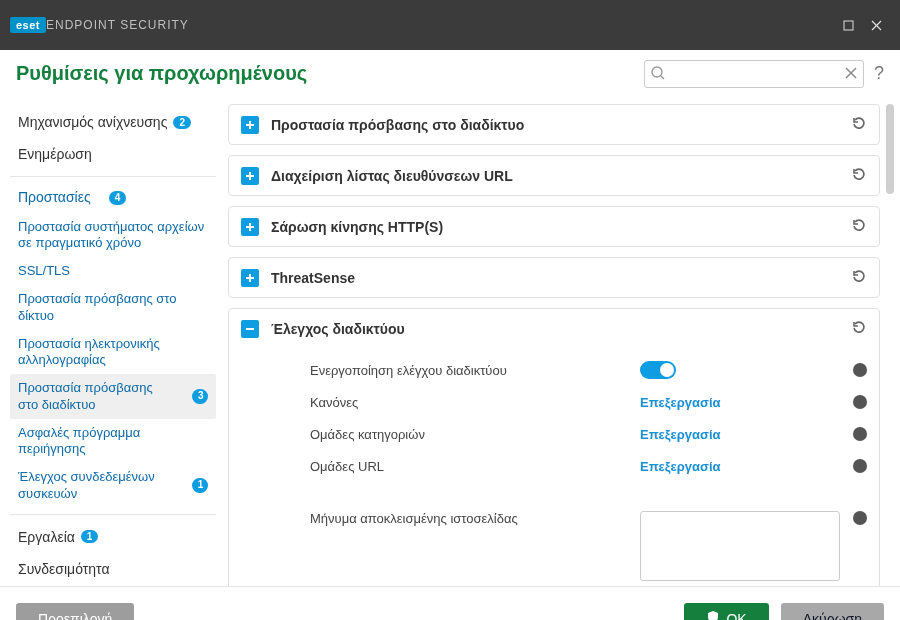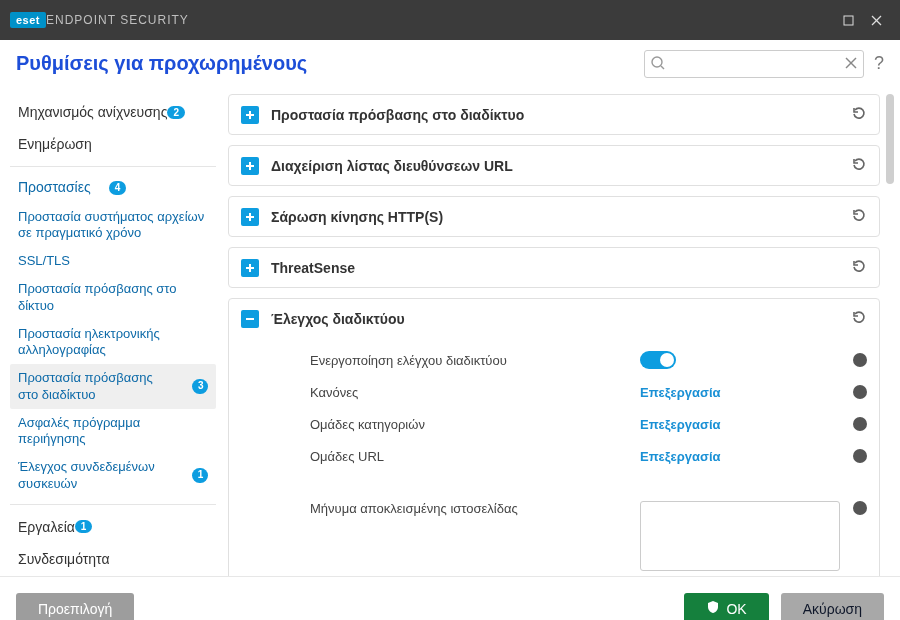--- a/index.html
+++ b/index.html
@@ -1,33 +1,33 @@
 <!DOCTYPE html>
 <html><head>
 <meta charset="utf-8">
 <style>
   * { box-sizing: border-box; margin: 0; padding: 0; }
   html, body { width: 900px; height: 620px; font-family: "Segoe UI", Arial, sans-serif; font-size: 13px; color: #333; background: #fff; overflow: hidden; }
-  .titlebar { height: 40px; background: #3b3b3b; color: #fff; display: flex; align-items: center; padding: 0 10px; }
+  .titlebar { height: 50px; background: #3b3b3b; color: #fff; display: flex; align-items: center; padding: 0 10px; }
   .brand-badge { background: #0091c8; color: #fff; font-weight: bold; font-size: 11px; padding: 2px 6px; border-radius: 2px; letter-spacing: 0.5px; }
   .brand-text { color: #bfbfbf; font-size: 12px; letter-spacing: 1px; margin-left: 0; }
   .titlebar-spacer { flex: 1; }
   .win-btn { width: 28px; height: 28px; display: flex; align-items: center; justify-content: center; color: #ddd; cursor: pointer; }
   .win-btn svg { stroke: #ddd; }
   .topbar { height: 48px; display: flex; align-items: center; padding: 0 16px; border-bottom: 1px solid transparent; }
-  .page-title { font-size: 20px; font-weight: 600; color: #1d4ed8; }
+  .page-title { font-size: 20px; font-weight: 600; color: #15803d; }
   .topbar-spacer { flex: 1; }
   .search-wrap { position: relative; width: 220px; }
   .search-input { width: 100%; height: 28px; border: 1px solid #ccc; border-radius: 3px; padding: 0 26px 0 28px; font-size: 13px; background: #fff; }
   .search-icon { position: absolute; left: 6px; top: 5px; }
   .clear-icon { position: absolute; right: 6px; top: 6px; cursor: pointer; }
   .help-btn { margin-left: 10px; font-size: 18px; color: #777; cursor: pointer; }
   .body { display: flex; height: calc(620px - 32px - 48px - 52px); }
   .sidebar { width: 220px; padding: 8px 4px 8px 10px; overflow-y: auto; }
-  .sidebar-item { padding: 8px 8px; font-size: 14px; color: #333; cursor: pointer; display: flex; align-items: center; gap: 0; }
+  .sidebar-item { padding: 8px 8px; font-size: 14px; color: #333; cursor: pointer; display: flex; align-items: center; gap: 6px; }
   .sidebar-item .badge { background: #0d9de0; color: #fff; font-size: 10px; font-weight: bold; border-radius: 8px; padding: 1px 6px; min-width: 16px; text-align: center; }
   .sidebar-divider { border-top: 1px solid #e5e5e5; margin: 6px 0; }
   .sidebar-sub { padding: 6px 8px 6px 8px; font-size: 13px; color: #0d6aa8; cursor: pointer; display: flex; align-items: center; gap: 18px; line-height: 1.25; }
   .sidebar-sub.active { background: #efefef; border-radius: 2px; }
   .sidebar-sub .badge { background: #0d9de0; color: #fff; font-size: 10px; font-weight: bold; border-radius: 8px; padding: 1px 6px; min-width: 16px; text-align: center; }
   .content { flex: 1; padding: 6px 6px 6px 8px; overflow-y: auto; display: flex; gap: 6px; }
   .panels { flex: 1; display: flex; flex-direction: column; gap: 10px; }
   .scrollbar-fake { width: 8px; position: relative; }
   .scrollbar-thumb { position: absolute; top: 0; width: 8px; height: 90px; background: #cfcfcf; border-radius: 4px; }
   .panel { border: 1px solid #e0e0e0; border-radius: 4px; background: #fff; }

